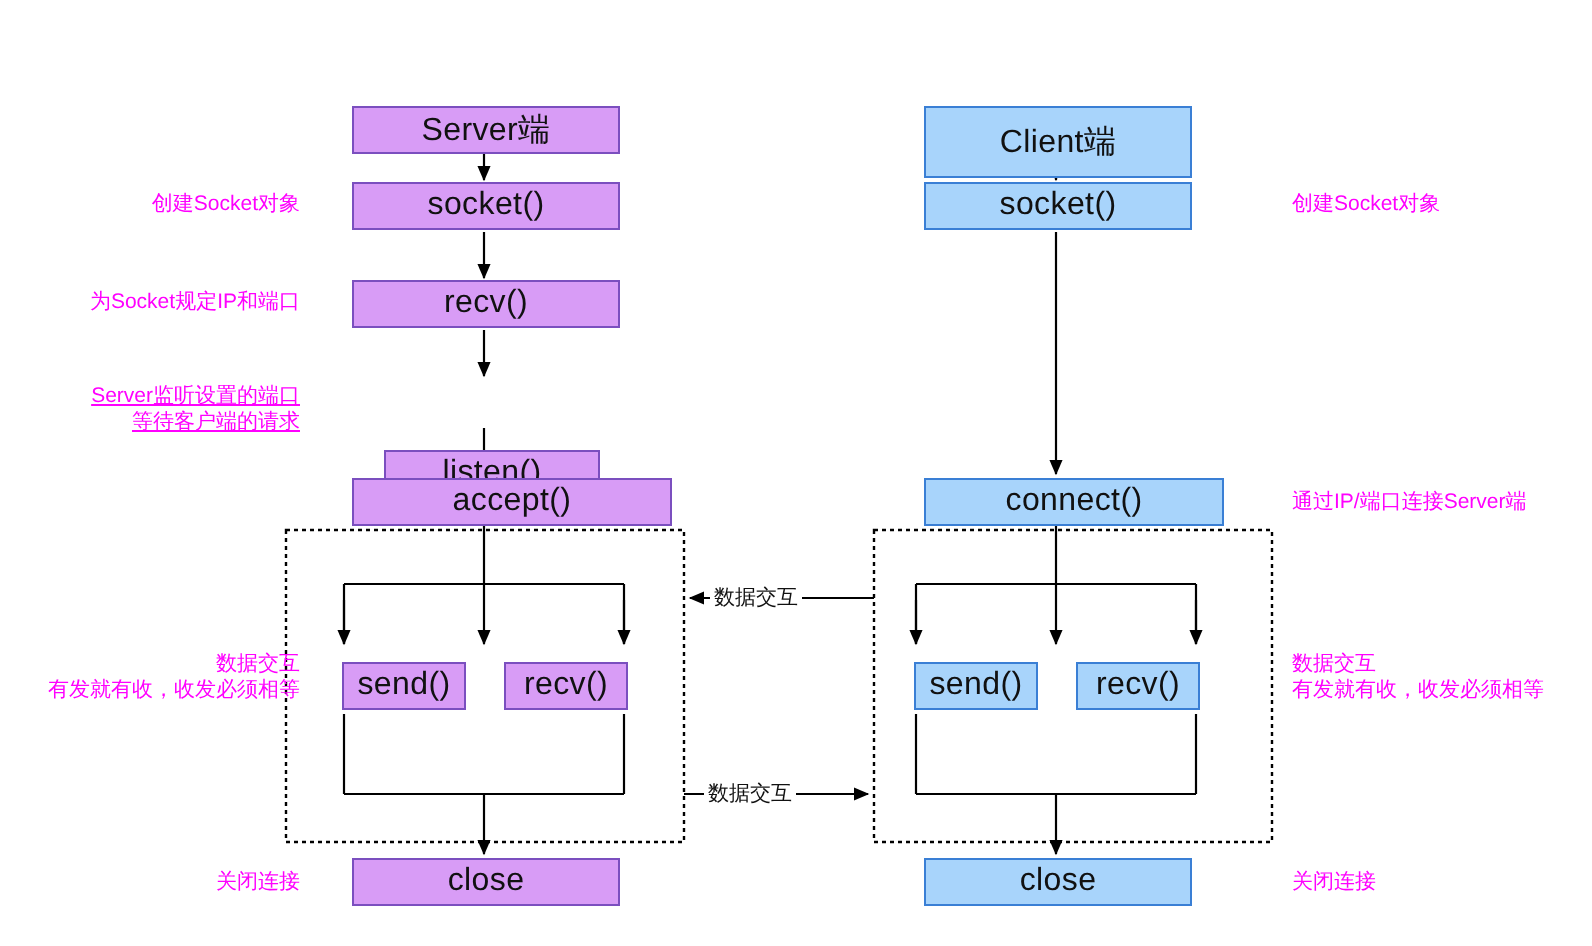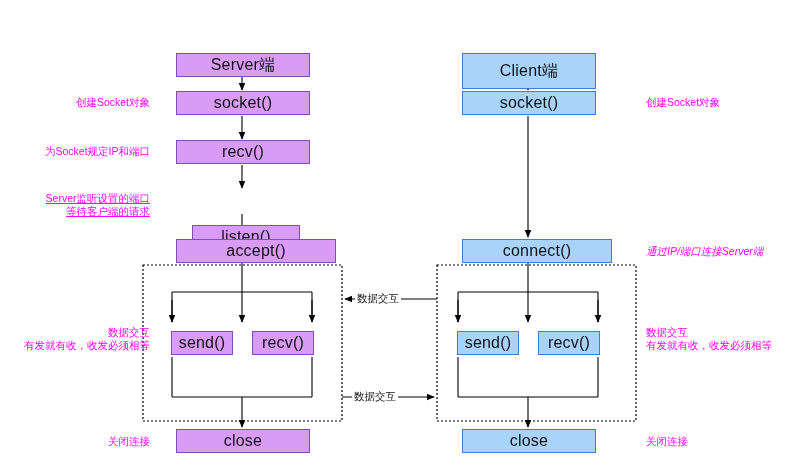--- a/index.html
+++ b/index.html
@@ -142,21 +142,21 @@
     <div>Server监听设置的端口</div>
     <div>等待客户端的请求</div>
   </div>
   <div class="note left" style="left:0px; top:326px; width:150px;">
     <div>数据交互</div>
     <div>有发就有收，收发必须相等</div>
   </div>
   <div class="note left" style="left:20px; top:435px; width:130px;">关闭连接</div>
 
   <div class="note right" style="left:646px; top:96px; width:150px;">创建Socket对象</div>
-  <div class="note right" style="left:646px; top:245px; width:150px;font-style:italic;">通过IP/端口连接Server端</div>
+  <div class="note right" style="left:646px; top:245px; width:150px;">通过IP/端口连接Server端</div>
   <div class="note right" style="left:646px; top:326px; width:150px;">
     <div>数据交互</div>
     <div>有发就有收，收发必须相等</div>
   </div>
   <div class="note right" style="left:646px; top:435px; width:150px;">关闭连接</div>
 
   <div class="xlabel" style="left:355px; top:292px;">数据交互</div>
   <div class="xlabel" style="left:352px; top:390px;">数据交互</div>
 
 </div>

